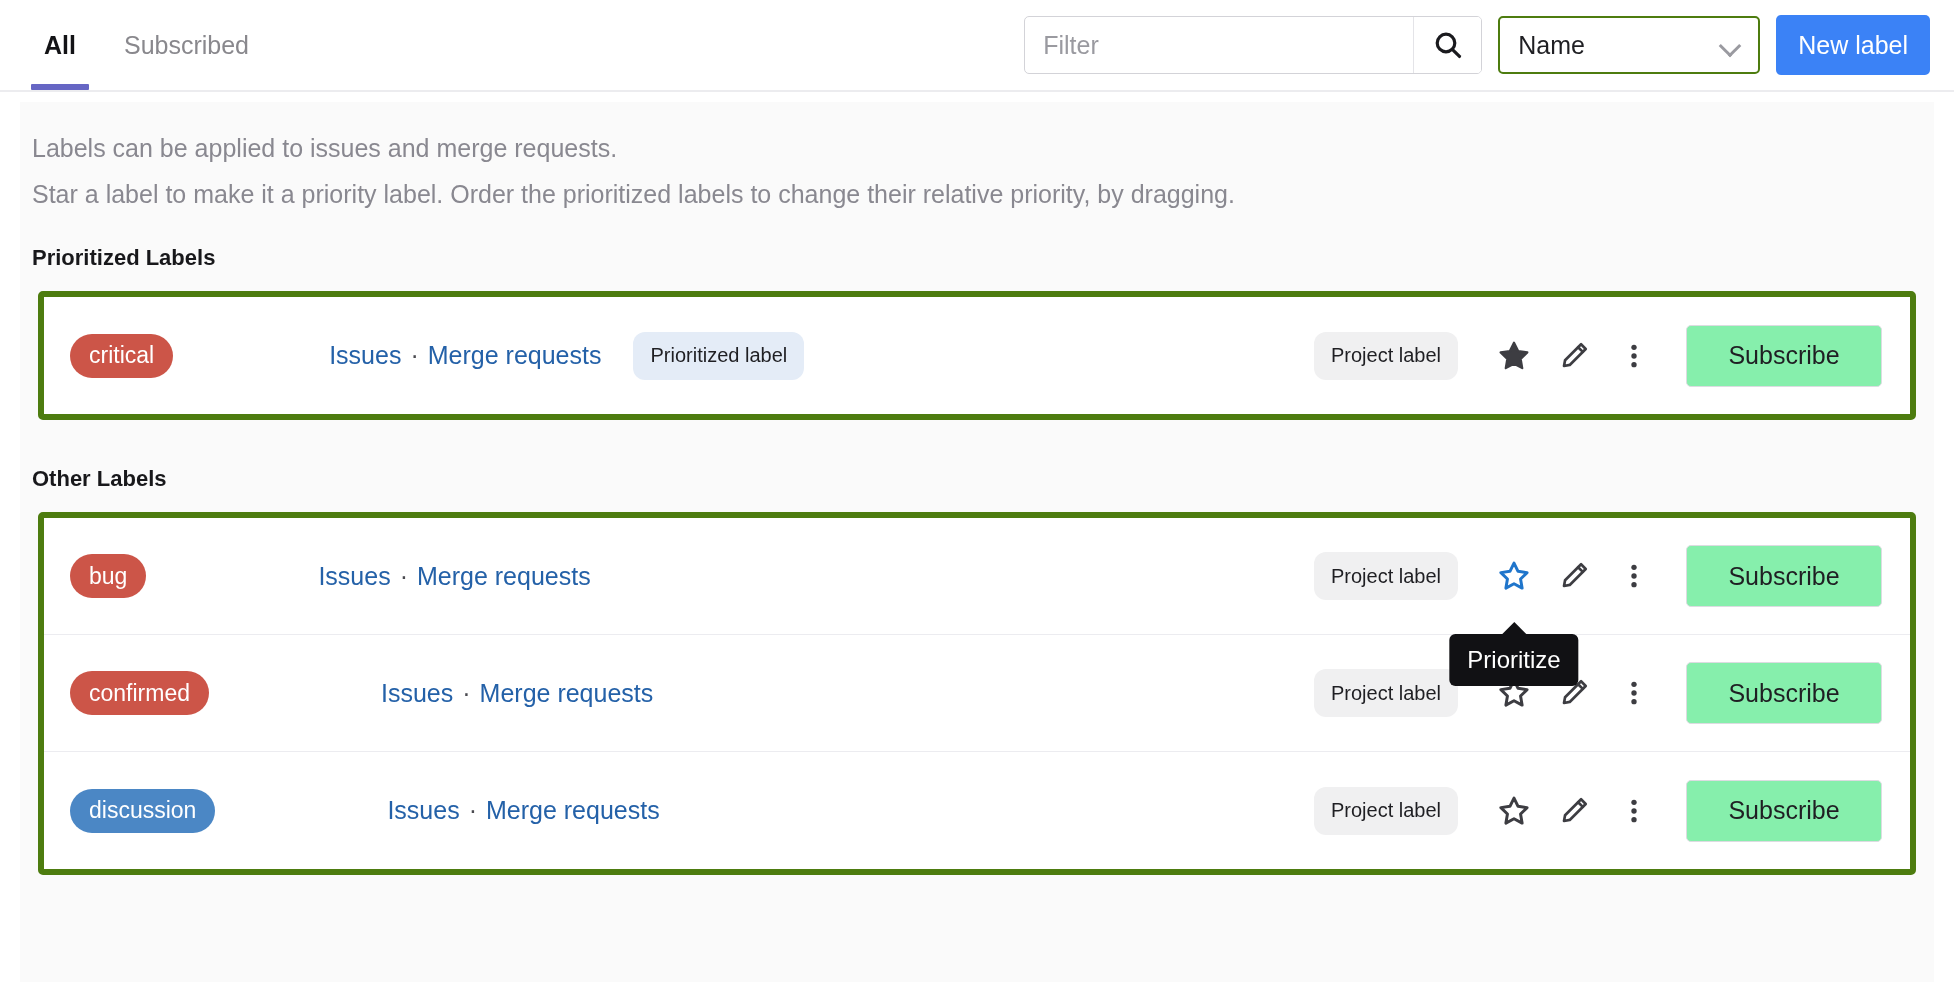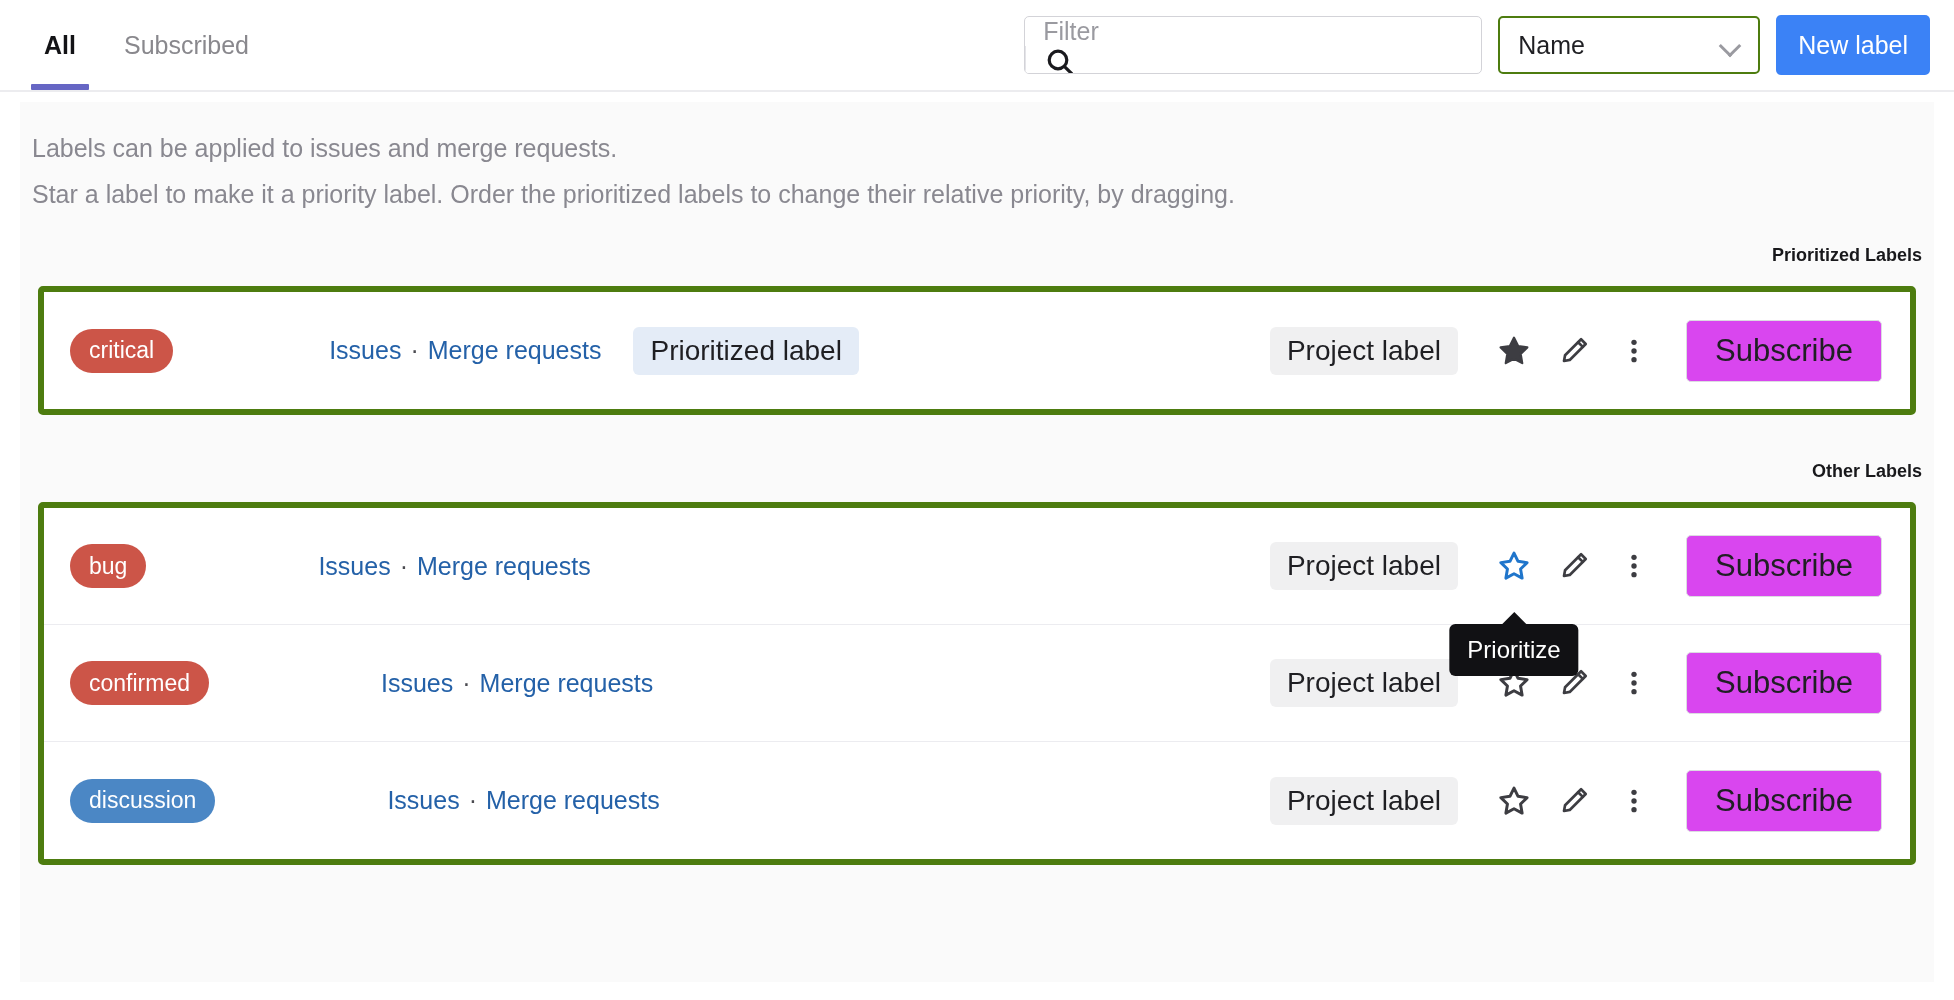--- a/index.html
+++ b/index.html
@@ -71,21 +71,20 @@
   
   .search-group {
     display: flex;
     align-items: stretch;
     height: 58px;
     width: 458px;
     border: 1px solid #d3d3d8;
     border-radius: 5px;
     overflow: hidden;
     background: #fff;
-    flex-direction: column;
   }
   .search-input {
     flex: 1;
     border: none;
     outline: none;
     font-size: 25px;
     padding: 0 18px;
     color: #2d2d31;
     background: transparent;
     font-family: "Liberation Sans", sans-serif;
@@ -164,26 +163,25 @@
   }
   .intro p {
     margin: 0 0 13px 0;
     font-size: 25px;
     color: #898890;
     line-height: 1.32;
   }
   .intro p:last-child { margin-bottom: 0; }
 
   .section-title {
-    font-size: 18px;
+    font-size: 22px;
     font-weight: bold;
     color: #18181b;
     padding: 0 12px;
     margin: 7px 0 20px 0;
-    text-align: right;
   }
 
   .list {
     background: #ffffff;
     border: 6px solid #4d7c0f;
     border-radius: 5px;
     overflow: visible;
     margin: 0 18px;
   }
   .list.prioritized { margin-bottom: 46px; }
@@ -230,22 +228,22 @@
     color: #4a4a50;
     margin: 0 9px;
   }
 
   .badge {
     display: inline-flex;
     align-items: center;
     justify-content: center;
     height: 48px;
     padding: 2px 17px;
-    border-radius: 6px;
-    font-size: 28px;
+    border-radius: 12px;
+    font-size: 20px;
     white-space: nowrap;
   }
   .badge.prioritized {
     background: #e4ecf7;
     color: #1f1f23;
     margin-left: 32px;
   }
   .badge.project {
     background: #f0f0f1;
     color: #1f1f23;
@@ -270,24 +268,24 @@
     position: relative;
   }
   .icon-btn.star-gap { margin-left: 26px; }
   .icon-btn svg { display: block; }
 
   .subscribe-btn {
     margin-left: 22px;
     height: 62px;
     min-width: 196px;
     padding: 0 24px;
-    background: #d946ef;
+    background: #86efac;
     border: 1px solid #dcdce1;
     border-radius: 5px;
-    font-size: 31px;
+    font-size: 25px;
     color: #1f1f23;
     cursor: pointer;
     font-family: "Liberation Sans", sans-serif;
   }
 
   
   .tooltip {
     position: absolute;
     top: 88px;
     left: 50%;

